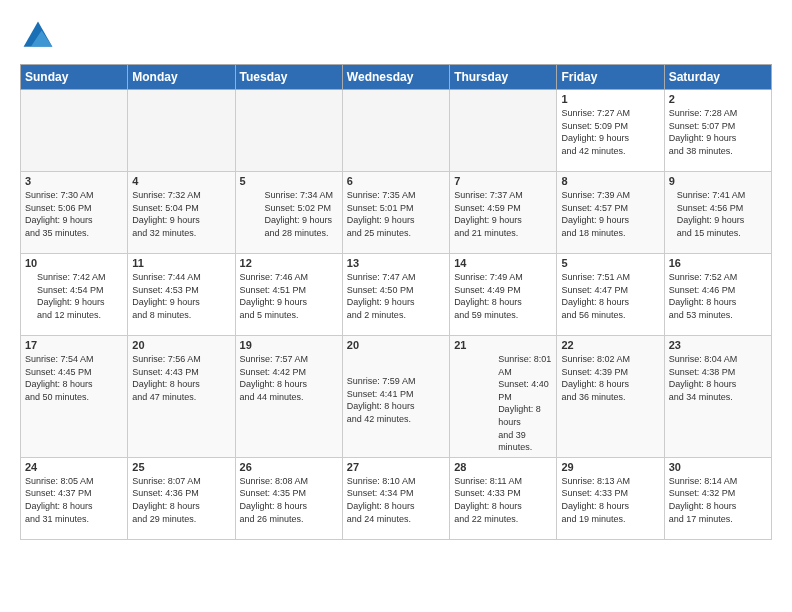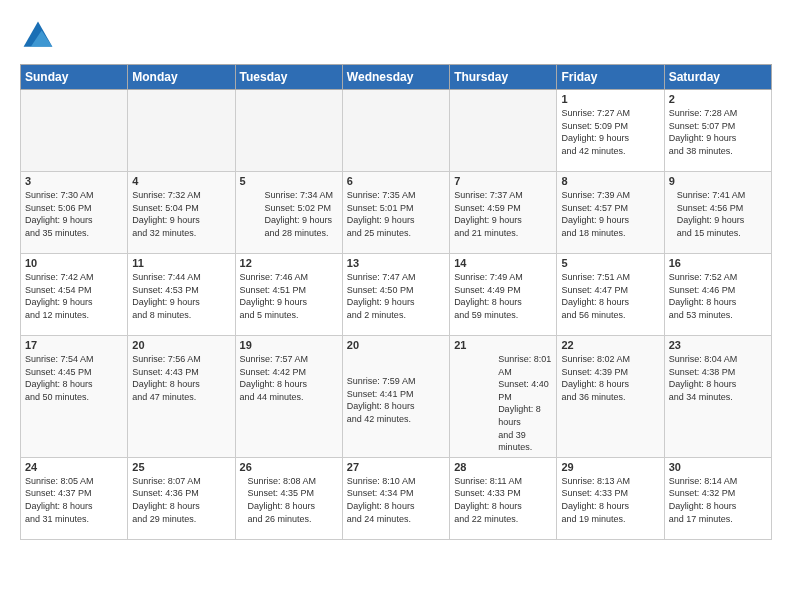--- a/index.html
+++ b/index.html
@@ -194,21 +194,21 @@
             <div class="day-number">9</div>
             <div class="day-info" style="white-space: pre-line; margin-left: 8px;">Sunrise: 7:41 AM
 Sunset: 4:56 PM
 Daylight: 9 hours
 and 15 minutes.</div>
           </td>
         </tr>
         <tr>
           <td>
             <div class="day-number">10</div>
-            <div class="day-info" style="white-space: pre-line;">Sunrise: 7:42 AM
+            <div class="day-info" style="white-space: pre-line; margin-left: 12px;">Sunrise: 7:42 AM
 Sunset: 4:54 PM
 Daylight: 9 hours
 and 12 minutes.</div>
           </td>
           <td>
             <div class="day-number">11</div>
             <div class="day-info" style="white-space: pre-line;">Sunrise: 7:44 AM
 Sunset: 4:53 PM
 Daylight: 9 hours
 and 8 minutes.</div>
@@ -310,21 +310,21 @@
           </td>
           <td>
             <div class="day-number">25</div>
             <div class="day-info" style="white-space: pre-line;">Sunrise: 8:07 AM
 Sunset: 4:36 PM
 Daylight: 8 hours
 and 29 minutes.</div>
           </td>
           <td>
             <div class="day-number">26</div>
-            <div class="day-info" style="white-space: pre-line; margin-left: 8px;">Sunrise: 8:08 AM
+            <div class="day-info" style="white-space: pre-line;">Sunrise: 8:08 AM
 Sunset: 4:35 PM
 Daylight: 8 hours
 and 26 minutes.</div>
           </td>
           <td>
             <div class="day-number">27</div>
             <div class="day-info" style="white-space: pre-line;">Sunrise: 8:10 AM
 Sunset: 4:34 PM
 Daylight: 8 hours
 and 24 minutes.</div>

